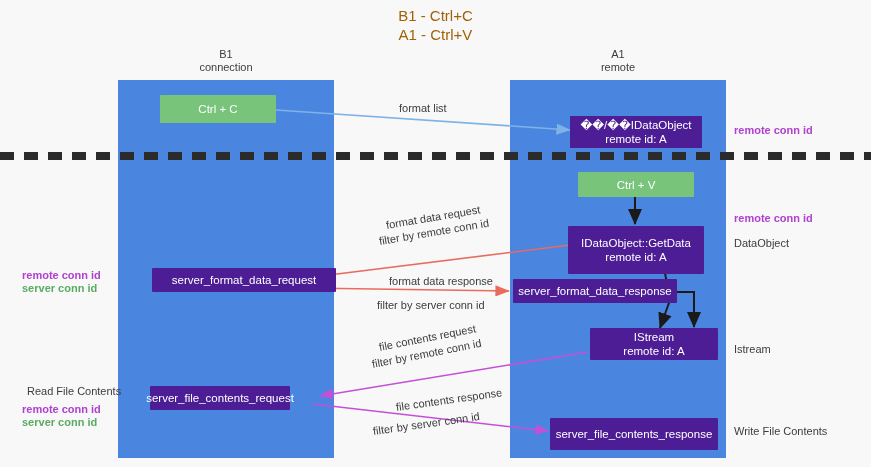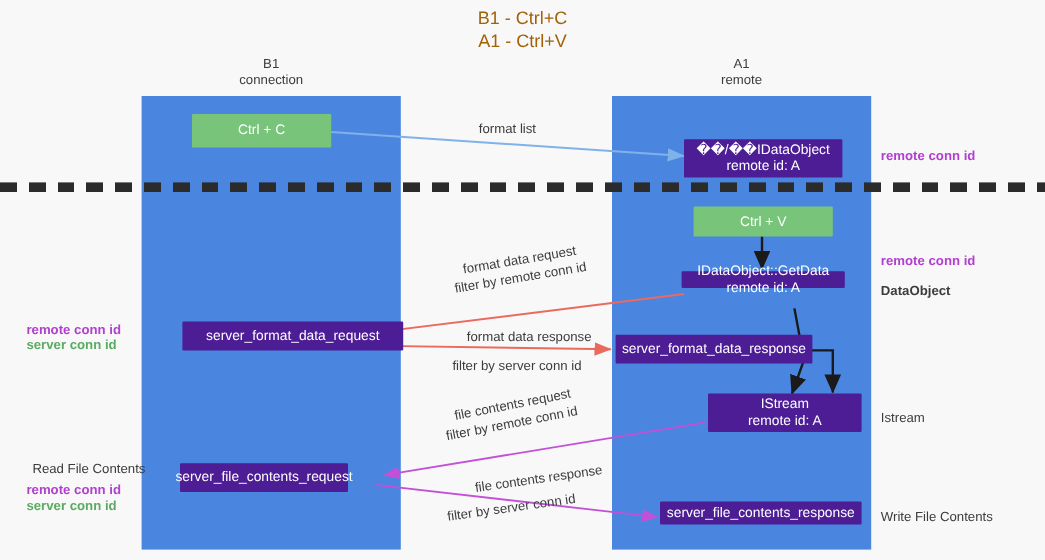--- a/index.html
+++ b/index.html
@@ -119,21 +119,21 @@
 
   <div class="node orange" id="n-ido" style="left:570px;top:116px;width:132px;height:32px;">
     <div>��/��IDataObject</div>
     <div class="l2">remote id: A</div>
   </div>
 
   <div class="node green" id="n-ctrlv" style="left:578px;top:172px;width:116px;height:25px;">
     <div>Ctrl + V</div>
   </div>
 
-  <div class="node orange" id="n-getdata" style="left:568px;top:226px;width:136px;height:14px;">
+  <div class="node orange" id="n-getdata" style="left:568px;top:226px;width:136px;height:48px;">
     <div>IDataObject::GetData</div>
     <div class="l2">remote id: A</div>
   </div>
 
   <div class="node orange" id="n-fmtreq" style="left:152px;top:268px;width:184px;height:24px;">
     <div>server_format_data_request</div>
   </div>
 
   <div class="node orange" id="n-fmtresp" style="left:513px;top:279px;width:164px;height:24px;">
     <div>server_format_data_response</div>
@@ -141,21 +141,21 @@
 
   <div class="node orange" id="n-istream" style="left:590px;top:328px;width:128px;height:32px;">
     <div>IStream</div>
     <div class="l2">remote id: A</div>
   </div>
 
   <div class="node orange" id="n-filereq" style="left:150px;top:386px;width:140px;height:24px;">
     <div>server_file_contents_request</div>
   </div>
 
-  <div class="node orange" id="n-fileresp" style="left:550px;top:418px;width:168px;height:19px;">
+  <div class="node orange" id="n-fileresp" style="left:550px;top:418px;width:168px;height:32px;">
     <div>server_file_contents_response</div>
   </div>
 
   <div class="lbl dark" style="left:399px;top:101px;">format list</div>
 
   <div class="lbl dark rot-a" style="left:386px;top:218px;">format data request</div>
   <div class="lbl rot-a" style="left:379px;top:234px;">
     <span class="dark">filter by </span><span class="purple">remote conn id</span>
   </div>
 
@@ -169,21 +169,21 @@
     <span class="dark">filter by </span><span class="purple">remote conn id</span>
   </div>
 
   <div class="lbl dark rot-d" style="left:396px;top:400px;">file contents response</div>
   <div class="lbl rot-d" style="left:373px;top:424px;">
     <span class="dark">filter by </span><span class="purple">server conn id</span>
   </div>
 
   <div class="lbl purple" style="left:734px;top:123px;">remote conn id</div>
   <div class="lbl purple" style="left:734px;top:211px;">remote conn id</div>
-  <div class="lbl dark" style="left:734px;top:236px;font-weight:bold;">DataObject</div>
+  <div class="lbl dark" style="left:734px;top:236px;">DataObject</div>
   <div class="lbl dark" style="left:734px;top:342px;">Istream</div>
   <div class="lbl dark" style="left:734px;top:424px;">Write File Contents</div>
 
   <div class="lbl purple" style="left:22px;top:268px;">remote conn id</div>
   <div class="lbl green" style="left:22px;top:281px;">server conn id</div>
 
   <div class="lbl dark" style="left:27px;top:384px;">Read File Contents</div>
   <div class="lbl purple" style="left:22px;top:402px;">remote conn id</div>
   <div class="lbl green" style="left:22px;top:415px;">server conn id</div>
 

